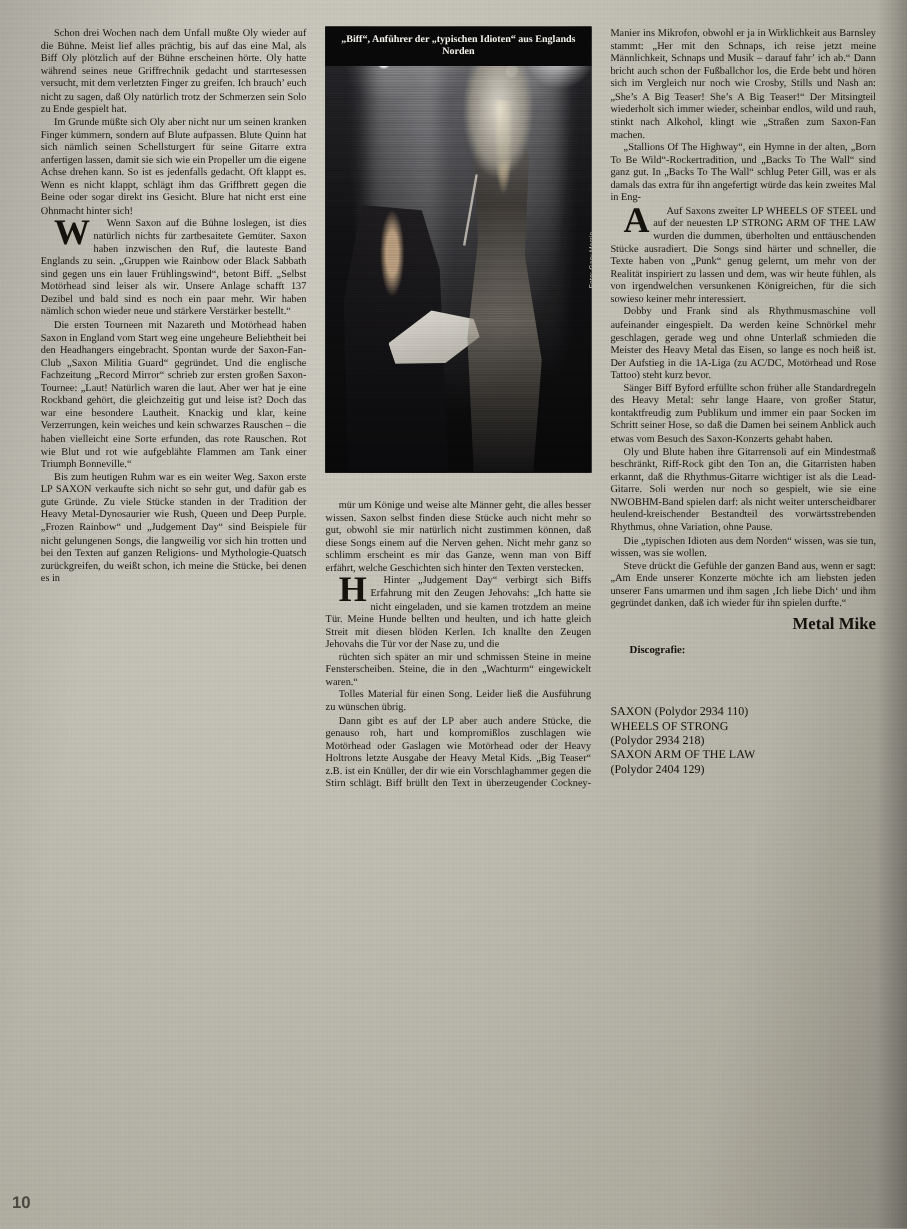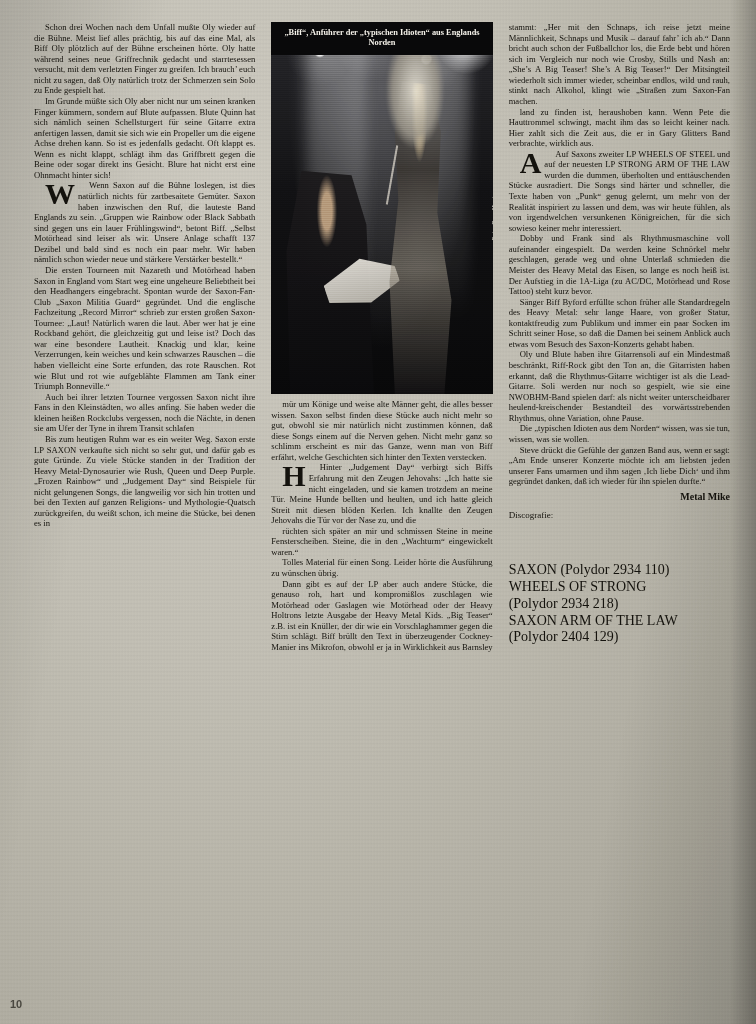--- a/index.html
+++ b/index.html
@@ -40,21 +40,21 @@
   }
   .cols p{margin:0 0 0 0;text-indent:11px;}
   .cols p.first{text-indent:0;}
   .dropcap{
     float:left;font-size:30px;line-height:25px;
     font-weight:bold;padding:0 3px 0 0;margin-top:1px;
     font-family:"Liberation Serif", serif;
   }
   .photo{
     break-inside:avoid;
-    margin:4px 0 5px 0;
+    margin:4px 0 21px 0;
     position:relative;
     width:100%;
     height:372px;
     background:#0d0d0f;
     overflow:hidden;
   }
   .photo .stage{
     position:absolute;inset:0;
     background:
       radial-gradient(circle at 22% 8%, rgba(255,255,255,0.85) 0 4px, rgba(255,255,255,0.12) 6px, rgba(0,0,0,0) 34px),
@@ -114,28 +114,28 @@
     width:100%;
     box-sizing:border-box;
   }
   .credit{
     position:absolute;right:1px;top:46%;
     transform:rotate(-90deg);transform-origin:right top;
     color:#e8e4da;font-size:5.6px;letter-spacing:.2px;
     white-space:nowrap;font-family:"Liberation Sans", sans-serif;
   }
   .sign{
-    text-align:right;font-weight:bold;font-size:10px;margin-top:4px;
-  }
-  .disco-h{font-weight:normal;font-size:9px;margin-top:7px;}
-  .disco{font-size:14px;line-height:1.2;margin-top:41px;}
+    text-align:right;font-weight:bold;font-size:14px;margin-top:4px;
+  }
+  .disco-h{font-weight:bold;font-size:9px;margin-top:7px;margin-left:16px;}
+  .disco{font-size:10px;line-height:1.2;margin-top:41px;}
   .folio{
     position:absolute;left:10px;bottom:14px;z-index:3;
     font-family:"Liberation Sans", sans-serif;font-weight:bold;
-    font-size:11px;color:#2a2822;opacity:.75;
+    font-size:14px;color:#2a2822;opacity:.75;
   }
   .edge{
     position:absolute;right:0;top:0;width:26px;height:100%;
     background:linear-gradient(90deg, rgba(0,0,0,0.0), rgba(0,0,0,0.22));
     z-index:4;pointer-events:none;
   }
 </style>
 </head>
 <body>
 
@@ -145,21 +145,20 @@
 
   <div class="cols">
 
     <p>Schon drei Wochen nach dem Unfall mußte Oly wieder auf die Bühne. Meist lief alles prächtig, bis auf das eine Mal, als Biff Oly plötzlich auf der Bühne erscheinen hörte. Oly hatte während seines neue Griffrechnik gedacht und starrtesessen versucht, mit dem verletzten Finger zu greifen. Ich brauch’ euch nicht zu sagen, daß Oly natürlich trotz der Schmerzen sein Solo zu Ende gespielt hat.</p>
     <p>Im Grunde müßte sich Oly aber nicht nur um seinen kranken Finger kümmern, sondern auf Blute aufpassen. Blute Quinn hat sich nämlich seinen Schellsturgert für seine Gitarre extra anfertigen lassen, damit sie sich wie ein Propeller um die eigene Achse drehen kann. So ist es jedenfalls gedacht. Oft klappt es. Wenn es nicht klappt, schlägt ihm das Griffbrett gegen die Beine oder sogar direkt ins Gesicht. Blure hat nicht erst eine Ohnmacht hinter sich!</p>
 
     <p>
       <span class="dropcap">W</span><span>Wenn Saxon auf die Bühne loslegen, ist dies natürlich nichts für zartbesaitete Gemüter. Saxon haben inzwischen den Ruf, die lauteste Band Englands zu sein. „Gruppen wie Rainbow oder Black Sabbath sind gegen uns ein lauer Frühlingswind“, betont Biff. „Selbst Motörhead sind leiser als wir. Unsere Anlage schafft 137 Dezibel und bald sind es noch ein paar mehr. Wir haben nämlich schon wieder neue und stärkere Verstärker bestellt.“</span>
     </p>
     <p>Die ersten Tourneen mit Nazareth und Motörhead haben Saxon in England vom Start weg eine ungeheure Beliebtheit bei den Headhangers eingebracht. Spontan wurde der Saxon-Fan-Club „Saxon Militia Guard“ gegründet. Und die englische Fachzeitung „Record Mirror“ schrieb zur ersten großen Saxon-Tournee: „Laut! Natürlich waren die laut. Aber wer hat je eine Rockband gehört, die gleichzeitig gut und leise ist? Doch das war eine besondere Lautheit. Knackig und klar, keine Verzerrungen, kein weiches und kein schwarzes Rauschen – die haben vielleicht eine Sorte erfunden, das rote Rauschen. Rot wie Blut und rot wie aufgeblähte Flammen am Tank einer Triumph Bonneville.“</p>
-    <p>Auch bei ihrer letzten Tournee vergossen Saxon nicht ihre Fans in den Kleinstädten, wo alles anfing. Sie haben weder die kleinen heißen Rockclubs vergessen, noch die Nächte, in denen sie am Ufer der Tyne in ihrem Transit schlafen</p>
 
     <p>Bis zum heutigen Ruhm war es ein weiter Weg. Saxon erste LP SAXON verkaufte sich nicht so sehr gut, und dafür gab es gute Gründe. Zu viele Stücke standen in der Tradition der Heavy Metal-Dynosaurier wie Rush, Queen und Deep Purple. „Frozen Rainbow“ und „Judgement Day“ sind Beispiele für nicht gelungenen Songs, die langweilig vor sich hin trotten und bei den Texten auf ganzen Religions- und Mythologie-Quatsch zurückgreifen, du weißt schon, ich meine die Stücke, bei denen es in</p>
 
     <div class="photo">
       <div class="stage"></div>
       <div class="beam" style="left:16%"></div>
       <div class="beam" style="left:62%"></div>
       <div class="guitarist"></div>
       <div class="guitar"></div>
       <div class="singer"></div>
@@ -170,24 +169,24 @@
       <div class="credit">Foto: Gary Merrin</div>
     </div>
 
     <p>mür um Könige und weise alte Männer geht, die alles besser wissen. Saxon selbst finden diese Stücke auch nicht mehr so gut, obwohl sie mir natürlich nicht zustimmen können, daß diese Songs einem auf die Nerven gehen. Nicht mehr ganz so schlimm erscheint es mir das Ganze, wenn man von Biff erfährt, welche Geschichten sich hinter den Texten verstecken.</p>
 
     <p>
       <span class="dropcap">H</span><span>Hinter „Judgement Day“ verbirgt sich Biffs Erfahrung mit den Zeugen Jehovahs: „Ich hatte sie nicht eingeladen, und sie kamen trotzdem an meine Tür. Meine Hunde bellten und heulten, und ich hatte gleich Streit mit diesen blöden Kerlen. Ich knallte den Zeugen Jehovahs die Tür vor der Nase zu, und die</span>
     </p>
 
     <p>rüchten sich später an mir und schmissen Steine in meine Fensterscheiben. Steine, die in den „Wachturm“ eingewickelt waren.“</p>
-    <p>Tolles Material für einen Song. Leider hörte die Ausführung zu wünschen übrig.</p>
+    <p>Tolles Material für einen Song. Leider ließ die Ausführung zu wünschen übrig.</p>
     <p>Dann gibt es auf der LP aber auch andere Stücke, die genauso roh, hart und kompromißlos zuschlagen wie Motörhead oder Gaslagen wie Motörhead oder der Heavy Holtrons letzte Ausgabe der Heavy Metal Kids. „Big Teaser“ z.B. ist ein Knüller, der dir wie ein Vorschlaghammer gegen die Stirn schlägt. Biff brüllt den Text in überzeugender Cockney-Manier ins Mikrofon, obwohl er ja in Wirklichkeit aus Barnsley stammt: „Her mit den Schnaps, ich reise jetzt meine Männlichkeit, Schnaps und Musik – darauf fahr’ ich ab.“ Dann bricht auch schon der Fußballchor los, die Erde bebt und hören sich im Vergleich nur noch wie Crosby, Stills und Nash an: „She’s A Big Teaser! She’s A Big Teaser!“ Der Mitsingteil wiederholt sich immer wieder, scheinbar endlos, wild und rauh, stinkt nach Alkohol, klingt wie „Straßen zum Saxon-Fan machen.</p>
-
-    <p>land zu finden ist, heraushoben kann. Wenn Pete die Hauttrommel schwingt, macht ihm das so leicht keiner nach. Hier zahlt sich die Zeit aus, die er in Gary Glitters Band verbrachte, wirklich aus.</p>
+    <p>„Stallions Of The Highway“, ein Hymne in der alten, „Born To Be Wild“-Rockertradition, und „Backs To The Wall“ sind ganz gut. In „Backs To The Wall“ schlug Peter Gill, was er als damals das extra für ihn angefertigt würde das kein zweites Mal in Eng-</p>
+
 
     <p>
       <span class="dropcap">A</span><span>Auf Saxons zweiter LP WHEELS OF STEEL und auf der neuesten LP STRONG ARM OF THE LAW wurden die dummen, überholten und enttäuschenden Stücke ausradiert. Die Songs sind härter und schneller, die Texte haben von „Punk“ genug gelernt, um mehr von der Realität inspiriert zu lassen und dem, was wir heute fühlen, als von irgendwelchen versunkenen Königreichen, für die sich sowieso keiner mehr interessiert.</span>
     </p>
     <p>Dobby und Frank sind als Rhythmusmaschine voll aufeinander eingespielt. Da werden keine Schnörkel mehr geschlagen, gerade weg und ohne Unterlaß schmieden die Meister des Heavy Metal das Eisen, so lange es noch heiß ist. Der Aufstieg in die 1A-Liga (zu AC/DC, Motörhead und Rose Tattoo) steht kurz bevor.</p>
     <p>Sänger Biff Byford erfüllte schon früher alle Standardregeln des Heavy Metal: sehr lange Haare, von großer Statur, kontaktfreudig zum Publikum und immer ein paar Socken im Schritt seiner Hose, so daß die Damen bei seinem Anblick auch etwas vom Besuch des Saxon-Konzerts gehabt haben.</p>
     <p>Oly und Blute haben ihre Gitarrensoli auf ein Mindestmaß beschränkt, Riff-Rock gibt den Ton an, die Gitarristen haben erkannt, daß die Rhythmus-Gitarre wichtiger ist als die Lead-Gitarre. Soli werden nur noch so gespielt, wie sie eine NWOBHM-Band spielen darf: als nicht weiter unterscheidbarer heulend-kreischender Bestandteil des vorwärtsstrebenden Rhythmus, ohne Variation, ohne Pause.</p>
     <p>Die „typischen Idioten aus dem Norden“ wissen, was sie tun, wissen, was sie wollen.</p>
     <p>Steve drückt die Gefühle der ganzen Band aus, wenn er sagt: „Am Ende unserer Konzerte möchte ich am liebsten jeden unserer Fans umarmen und ihm sagen ‚Ich liebe Dich‘ und ihm gegründet danken, daß ich wieder für ihn spielen durfte.“</p>
 

